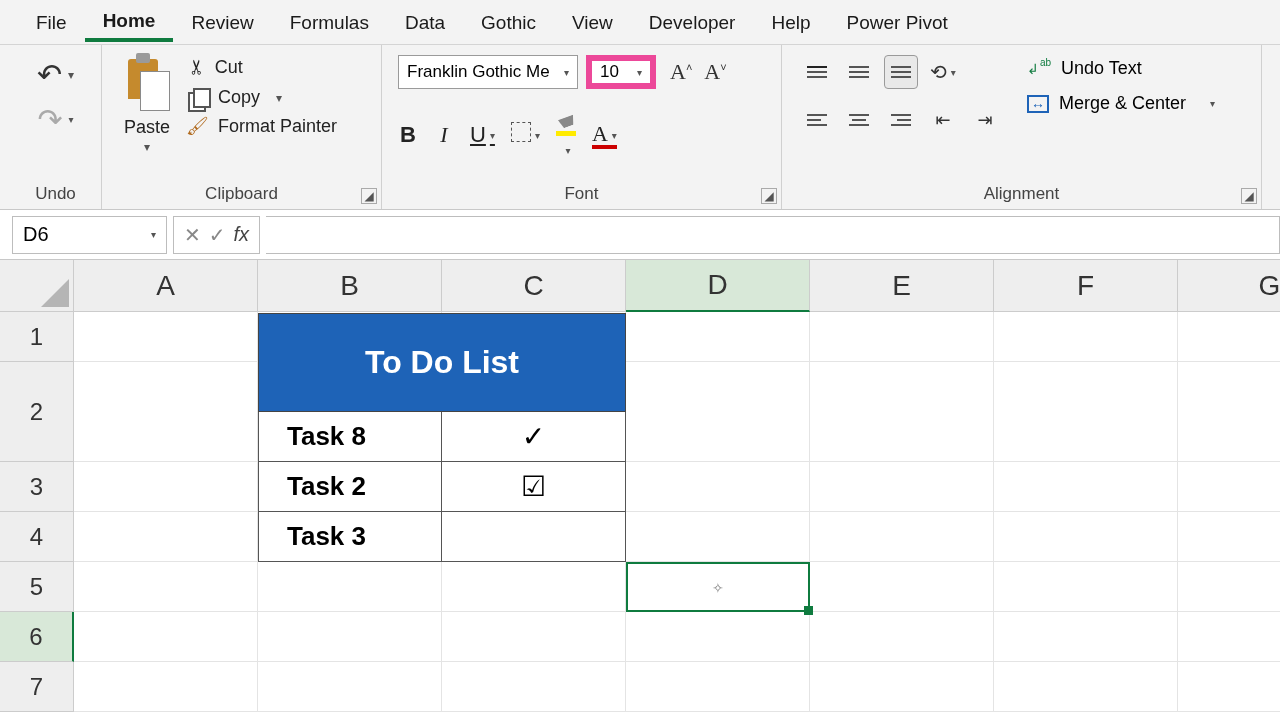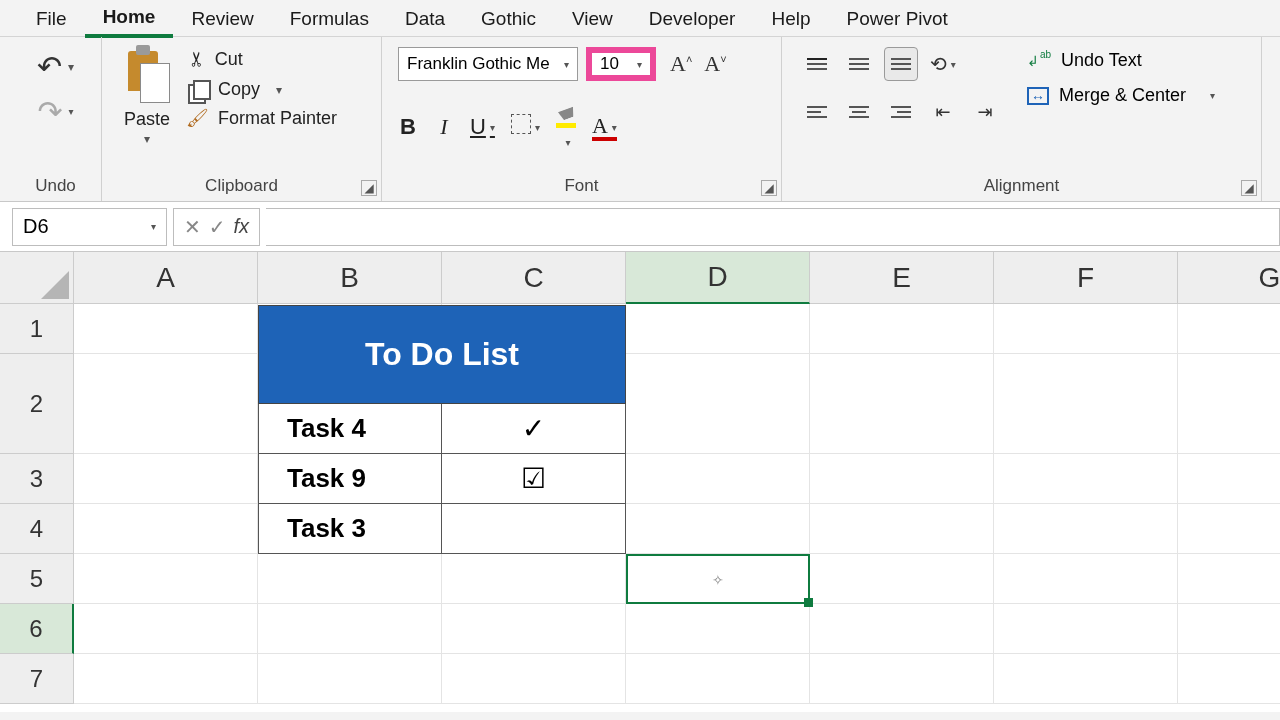--- a/index.html
+++ b/index.html
@@ -1,19 +1,19 @@
 <!DOCTYPE html>
 <html><head>
 <meta charset="utf-8">
 <style>
   * { box-sizing: border-box; margin: 0; padding: 0; font-family: "Segoe UI", Arial, sans-serif; }
   body { background: #f3f3f3; width: 1280px; height: 720px; overflow: hidden; user-select: none; }
 
   
-  .menubar { display: flex; align-items: center; height: 37px; padding: 0 18px; gap: 0; background: #f3f3f3; border-bottom: 1px solid #d4d4d4; }
+  .menubar { display: flex; align-items: center; height: 45px; padding: 0 18px; gap: 0; background: #f3f3f3; border-bottom: 1px solid #d4d4d4; }
   .menu-item { padding: 8px 18px 6px 18px; font-size: 19px; color: #1a1a1a; cursor: pointer; }
   .menu-item.active { border-bottom: 4px solid #0f7b3f; font-weight: 600; }
 
   
   .ribbon { display: flex; height: 165px; background: #f3f3f3; border-bottom: 1px solid #c8c8c8; padding-left: 10px; }
   .group { display: flex; flex-direction: column; justify-content: space-between; padding: 6px 10px 2px 10px; border-right: 1px solid #d0d0d0; position: relative; }
   .group-body { display: flex; flex-direction: row; align-items: flex-start; height: 130px; }
   .group-label { text-align: center; font-size: 17px; color: #444; padding: 3px 0 3px 0; }
   .launcher { position: absolute; right: 4px; bottom: 5px; font-size: 12px; color: #555; width:16px; height:16px; display:flex; align-items:center; justify-content:center; border:1px solid #aaa; }
 
@@ -376,25 +376,25 @@
           <div class="cell" style="width: 184px; height: 50px;"></div>
           <div class="cell" style="width: 184px; height: 50px;"></div>
           <div class="cell" style="width: 184px; height: 50px;"></div>
           <div class="cell" style="width: 184px; height: 50px;"></div>
           <div class="cell" style="width: 184px; height: 50px;"></div>
         </div>
       </div>
 
     <div class="todo-header">To Do List</div>
     <div class="todo-row" style="top:152px;">
-      <div class="tname">Task 4</div>
+      <div class="tname">Task 8</div>
       <div class="tmark">✓</div>
     </div>
     <div class="todo-row" style="top:202px;">
-      <div class="tname">Task 9</div>
+      <div class="tname">Task 2</div>
       <div class="tmark">☑</div>
     </div>
     <div class="todo-row" style="top:252px;">
       <div class="tname">Task 3</div>
       <div class="tmark"></div>
     </div>
 
     <div class="selection" style="left:552px; top:302px; width:184px; height:50px;">
         <div class="handle"></div>
       </div>

